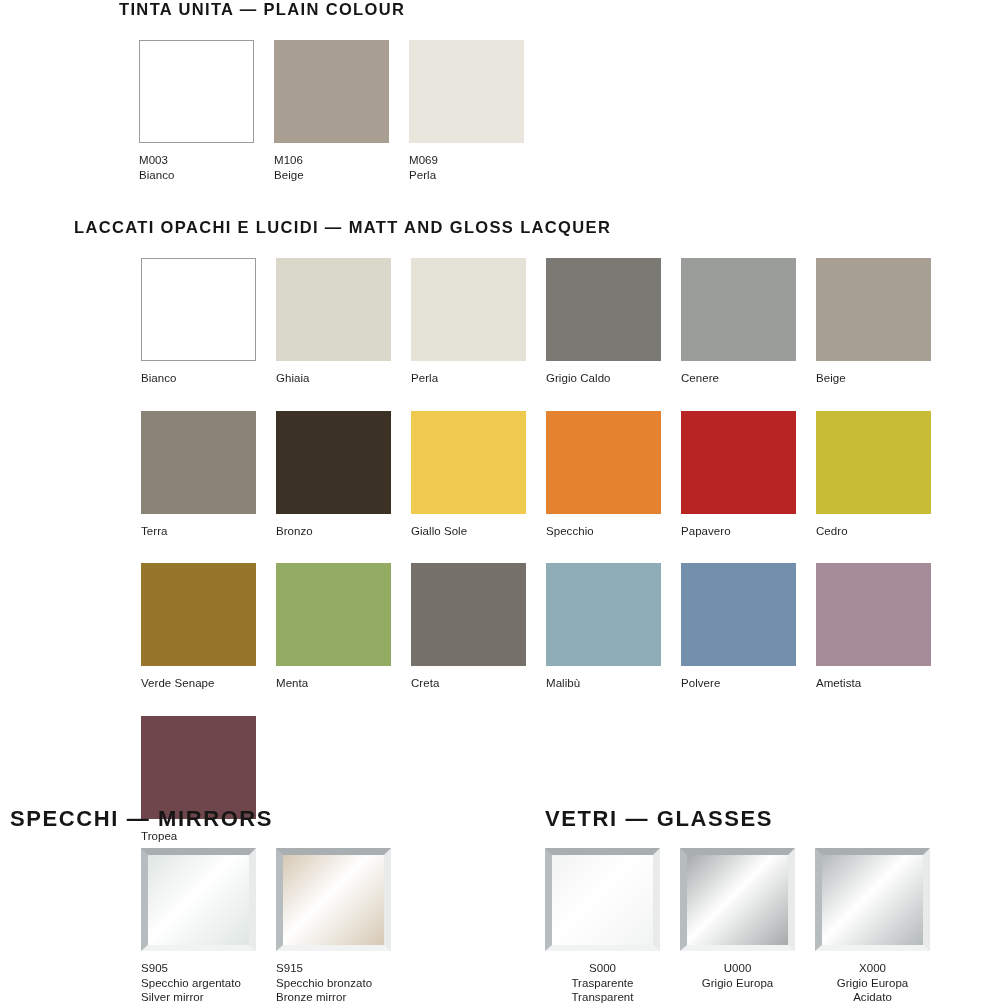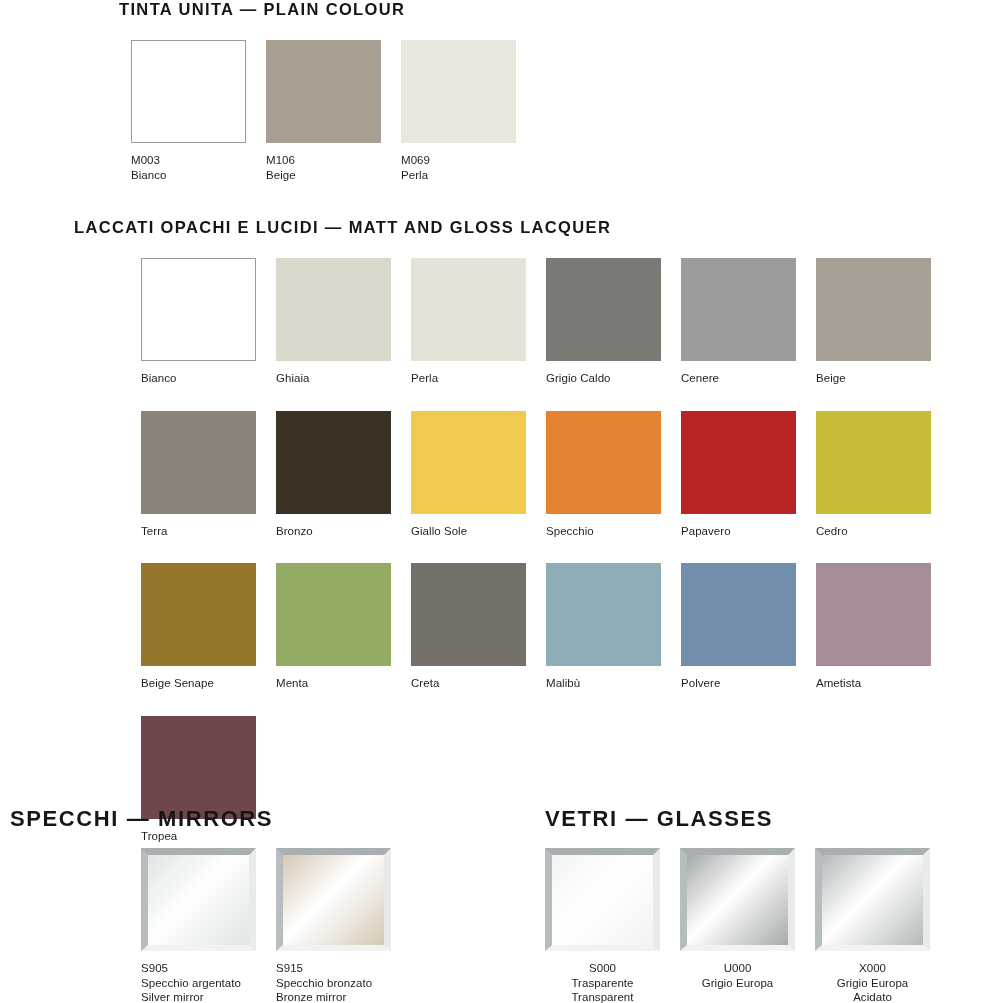--- a/index.html
+++ b/index.html
@@ -60,21 +60,21 @@
     color: #1f1f1f;
     letter-spacing: 0.05px;
   }
   .caption div {
     white-space: nowrap;
   }
 
   
   #plain-colour-title { left: 74px; top: 0px; margin-left: 45px; }
   #plain-colour-grid {
-    left: 131px;
+    left: 139px;
     top: 40px;
     grid-template-columns: repeat(3, 135px);
   }
 
   
   #lacquer-title { left: 74px; top: 218px; }
   #lacquer-grid {
     left: 141px;
     top: 258px;
     grid-template-columns: repeat(6, 135px);
@@ -212,21 +212,21 @@
     </div>
     <div class="cell">
       <div class="swatch" style="background: rgb(200, 187, 54);"></div>
       <div class="caption">
         <div>Cedro</div>
       </div>
     </div>
     <div class="cell">
       <div class="swatch" style="background: rgb(150, 118, 42);"></div>
       <div class="caption">
-        <div>Beige Senape</div>
+        <div>Verde Senape</div>
       </div>
     </div>
     <div class="cell">
       <div class="swatch" style="background: rgb(147, 171, 99);"></div>
       <div class="caption">
         <div>Menta</div>
       </div>
     </div>
     <div class="cell">
       <div class="swatch" style="background: rgb(117, 113, 106);"></div>

